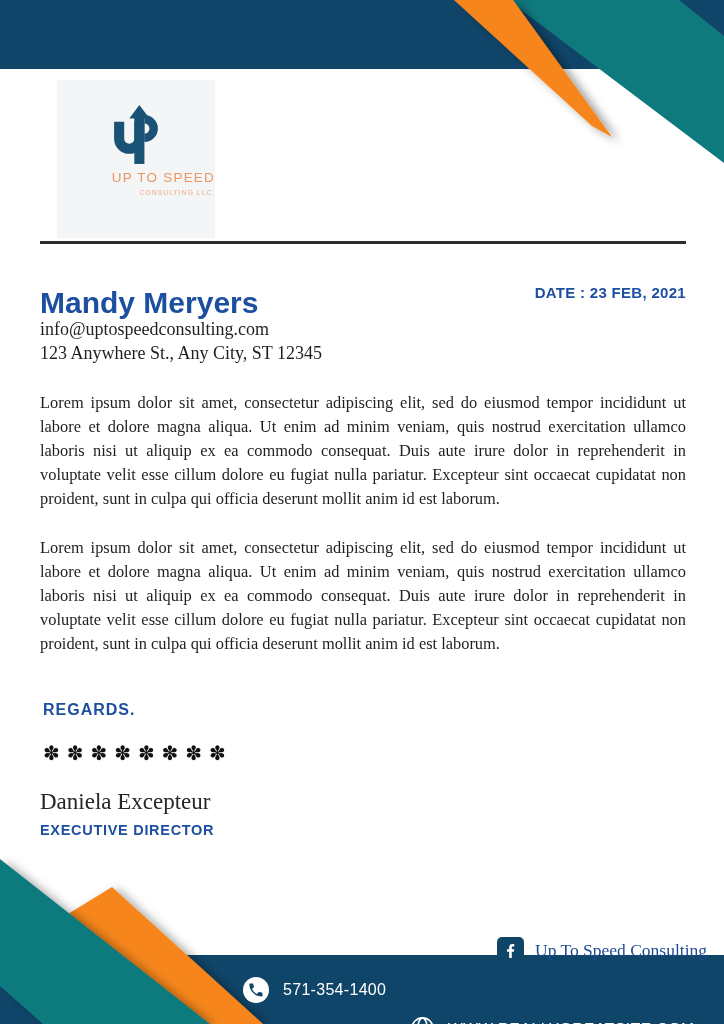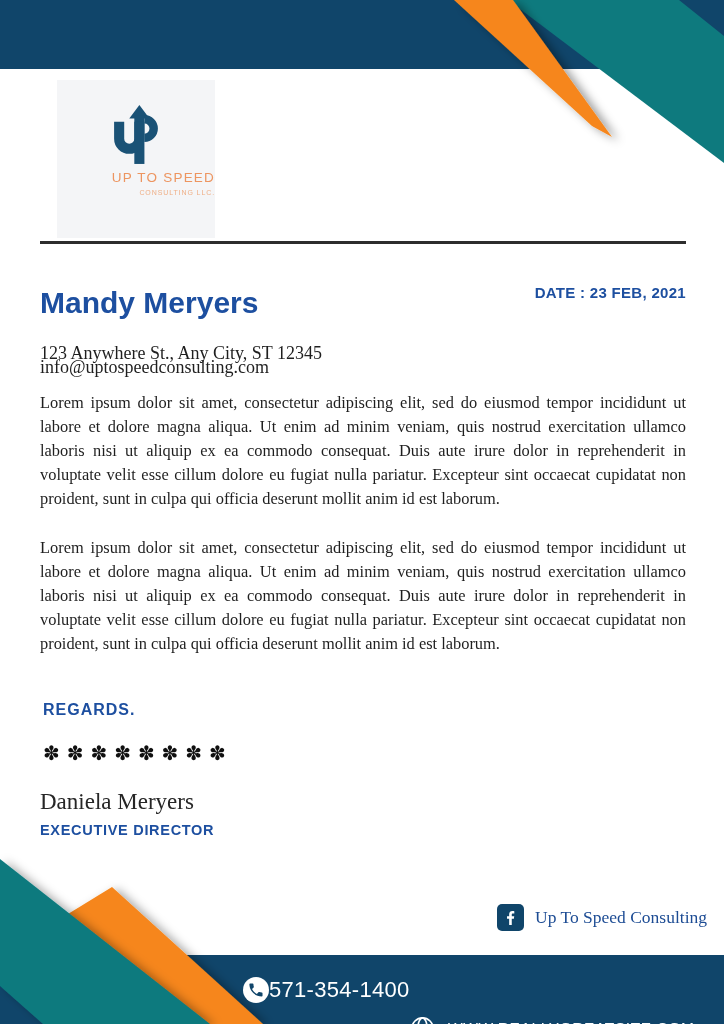--- a/index.html
+++ b/index.html
@@ -14,42 +14,42 @@
   .logo-box{position:absolute;left:57px;top:80px;width:158px;height:158px;background:var(--logo-bg,#f4f5f7);text-align:right;}
   .logo-mark{position:absolute;left:47px;top:23px;width:64px;height:68px;}
   .logo-name{position:absolute;left:0;top:90px;width:158px;font-size:13.5px;letter-spacing:1.2px;color:var(--logo-orange,#ed9560);font-weight:400;}
   .logo-sub{position:absolute;left:0;top:109px;width:158px;font-size:7px;letter-spacing:0.9px;color:var(--logo-orange-light,#efaf86);}
 
   .rule{position:absolute;left:40px;top:241px;width:646px;height:3px;background:#2d2d2d;}
 
   .letter-date{position:absolute;right:38px;top:284px;font-size:15px;font-weight:bold;letter-spacing:0.3px;color:var(--accent-blue,#1d4fa0);}
   .sender-name{position:absolute;left:40px;top:286px;margin:0;font-size:30px;font-weight:bold;color:var(--accent-blue,#1d4fa0);}
   .serif{font-family:"Liberation Serif","DejaVu Serif",serif;}
-  .sender-email{position:absolute;left:40px;top:319px;font-size:18px;color:var(--text,#1f1f1f);margin-top:38px;}
+  .sender-email{position:absolute;left:40px;top:319px;font-size:18px;color:var(--text,#1f1f1f);}
   .sender-address{position:absolute;left:40px;top:343px;font-size:18px;color:var(--text,#1f1f1f);}
 
   .body-para{position:absolute;left:40px;width:646px;margin:0;font-size:16.4px;line-height:24px;
     text-align:justify;color:var(--text,#1f1f1f);}
   .p1{top:391px;}
   .p2{top:536px;}
 
   .regards{position:absolute;left:43px;top:701px;font-size:16px;font-weight:bold;letter-spacing:1px;color:var(--accent-blue,#1d4fa0);}
   .sig-marks{position:absolute;left:43px;top:741px;font-size:20px;color:#101010;font-family:"DejaVu Sans",sans-serif;font-weight:bold;}
   .sig-name{position:absolute;left:40px;top:789px;font-size:23px;color:#262626;}
   .sig-title{position:absolute;left:40px;top:822px;font-size:14.5px;font-weight:bold;letter-spacing:0.7px;color:var(--accent-blue,#1d4fa0);}
 
-  .fb-row{position:absolute;left:497px;top:904px;height:27px;display:flex;align-items:center;}
+  .fb-row{position:absolute;left:497px;top:937px;height:27px;display:flex;align-items:center;}
   .fb-tile{width:27px;height:27px;border-radius:5px;background:var(--navy,#10456a);display:flex;align-items:center;justify-content:center;}
   .fb-tile svg{width:19px;height:19px;}
   .fb-label{margin-left:11px;font-size:17.5px;color:#1d4c94;white-space:nowrap;}
 
   .contact{position:absolute;display:flex;align-items:center;color:var(--footer-text,#ffffff);}
   .contact .cicon{flex:0 0 auto;}
   .phone-group{left:243px;top:977px;height:26px;}
-  .phone-num{font-size:22px;letter-spacing:0.3px;}
+  .phone-num{margin-left:14px;font-size:16px;letter-spacing:0.3px;}
   .web-group{left:410px;top:1015px;height:26px;}
   .web-url{margin-left:13px;font-size:15.5px;letter-spacing:0.6px;}
 </style>
 </head>
 <body>
 
 <div class="page">
 
   <svg class="decor" viewBox="0 0 724 1024" xmlns="http://www.w3.org/2000/svg">
     <defs>
@@ -86,21 +86,21 @@
   <div class="letter-date">DATE : 23 FEB, 2021</div>
   <h1 class="sender-name">Mandy Meryers</h1>
   <div class="sender-email serif">info@uptospeedconsulting.com</div>
   <div class="sender-address serif">123 Anywhere St., Any City, ST 12345</div>
 
   <p class="body-para serif p1">Lorem ipsum dolor sit amet, consectetur adipiscing elit, sed do eiusmod tempor incididunt ut labore et dolore magna aliqua. Ut enim ad minim veniam, quis nostrud exercitation ullamco laboris nisi ut aliquip ex ea commodo consequat. Duis aute irure dolor in reprehenderit in voluptate velit esse cillum dolore eu fugiat nulla pariatur. Excepteur sint occaecat cupidatat non proident, sunt in culpa qui officia deserunt mollit anim id est laborum.</p>
   <p class="body-para serif p2">Lorem ipsum dolor sit amet, consectetur adipiscing elit, sed do eiusmod tempor incididunt ut labore et dolore magna aliqua. Ut enim ad minim veniam, quis nostrud exercitation ullamco laboris nisi ut aliquip ex ea commodo consequat. Duis aute irure dolor in reprehenderit in voluptate velit esse cillum dolore eu fugiat nulla pariatur. Excepteur sint occaecat cupidatat non proident, sunt in culpa qui officia deserunt mollit anim id est laborum.</p>
 
   <div class="regards">REGARDS.</div>
   <div class="sig-marks">✽ ✽ ✽ ✽ ✽ ✽ ✽ ✽</div>
-  <div class="sig-name serif">Daniela Meryers</div>
+  <div class="sig-name serif">Daniela Excepteur</div>
   <div class="sig-title">EXECUTIVE DIRECTOR</div>
 
   <div class="fb-row">
     <span class="fb-tile">
       <svg viewBox="0 0 24 24" xmlns="http://www.w3.org/2000/svg">
         <path fill="#ffffff" d="M13.6 21.5v-8h2.7l.4-3.1h-3.1V8.3c0-.9.25-1.5 1.55-1.5h1.65V4c-.3-.04-1.3-.13-2.45-.13-2.4 0-4.05 1.47-4.05 4.17v2.33H7.6v3.1h2.7v8h3.3z"></path>
       </svg>
     </span>
     <span class="fb-label serif">Up To Speed Consulting</span>
   </div>

